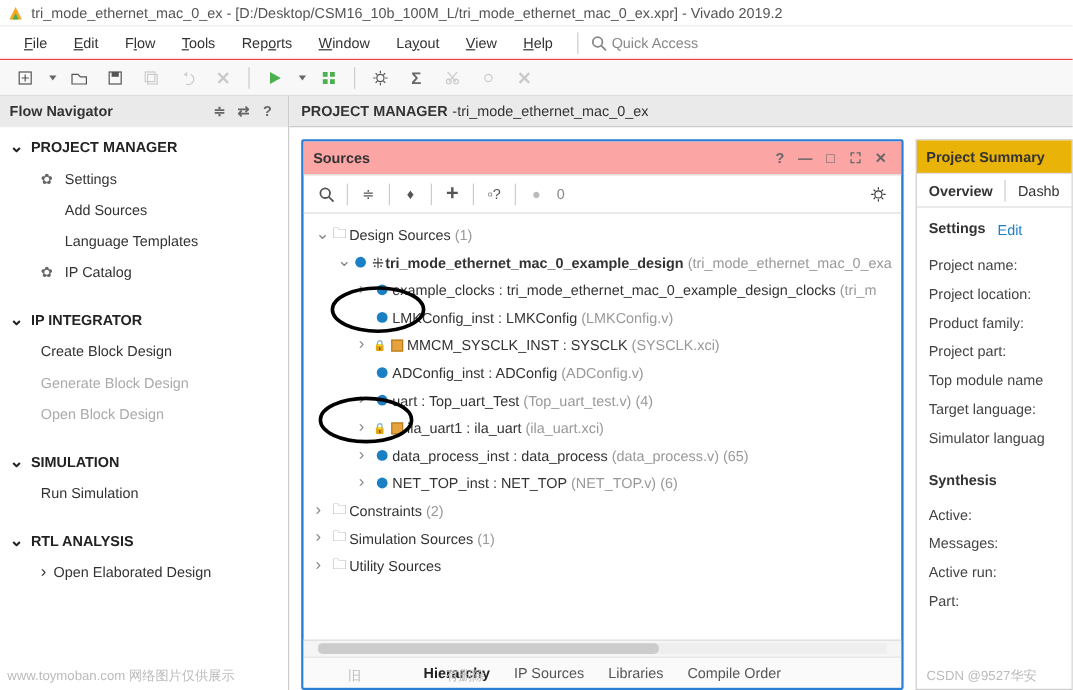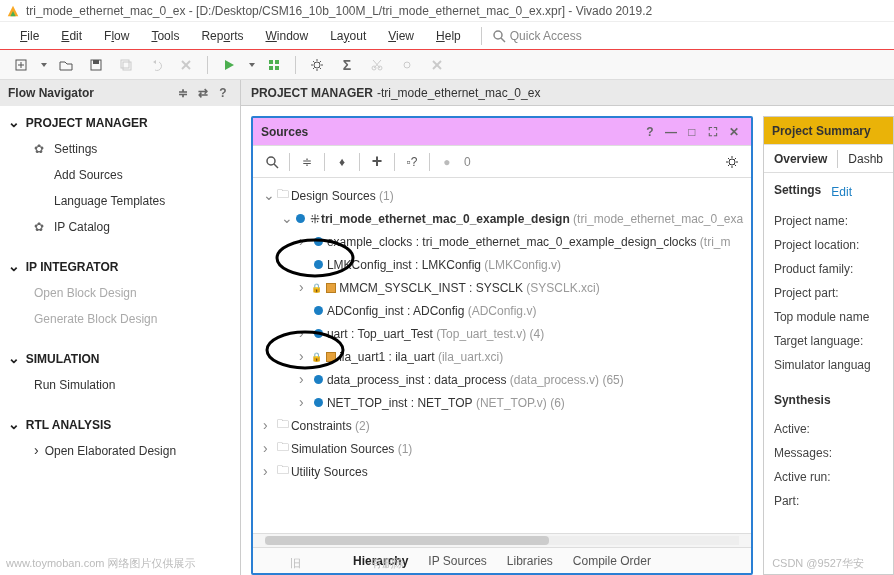--- a/index.html
+++ b/index.html
@@ -29,21 +29,21 @@
 .nav-section-title .chev { margin-right: 6px; }
 .nav-items { padding: 6px 0 6px 22px; }
 .nav-item { padding: 6px 4px; color: #333; cursor: pointer; display: flex; align-items: center; }
 .nav-item.disabled { color: #aaa; }
 .nav-item .icon { width: 14px; margin-right: 6px; color: #666; }
 .content-area { flex: 1; display: flex; flex-direction: column; }
 .pm-header { height: 26px; display: flex; align-items: center; padding: 0 10px; background: #eaeaea; border-bottom: 1px solid #ccc; }
 .pm-header b { margin-right: 4px; }
 .pm-body { flex: 1; display: flex; padding: 10px 0 0 10px; gap: 10px; }
 .sources-panel { width: 502px; border: 2px solid #2a7fd4; border-radius: 2px; display: flex; flex-direction: column; background: #fff; }
-.sp-header { height: 28px; display: flex; align-items: center; padding: 0 8px; font-weight: bold; background: #f0abfc; border-bottom: 1px solid #ddd; }
+.sp-header { height: 28px; display: flex; align-items: center; padding: 0 8px; font-weight: bold; background: #fca5a5; border-bottom: 1px solid #ddd; }
 .sp-header .spacer { flex: 1; }
 .sp-header .hbtn { width: 18px; height: 18px; display: flex; align-items: center; justify-content: center; color: #666; cursor: pointer; margin-left: 3px; }
 .sp-toolbar { height: 32px; display: flex; align-items: center; padding: 0 8px; gap: 6px; border-bottom: 1px solid #ddd; }
 .sp-tb-btn { width: 22px; height: 22px; display: flex; align-items: center; justify-content: center; color: #555; cursor: pointer; }
 .sp-tb-sep { width: 1px; height: 18px; background: #ccc; }
 .tree { flex: 1; overflow: auto; padding: 6px 4px; position: relative; }
 .tree-row { display: flex; align-items: center; height: 23px; white-space: nowrap; }
 .tr-indent { display: inline-block; }
 .tr-toggle { width: 12px; color: #888; cursor: pointer; font-size: 10px; }
 .tr-icon { width: 16px; display: flex; align-items: center; justify-content: center; }
@@ -222,25 +222,28 @@
               <span>IP Catalog</span>
             </div>
         </div>
       </div>
       <div class="nav-section">
         <div class="nav-section-title">
             <span class="chev chev-down"></span>
             <span>IP INTEGRATOR</span>
           </div>
         <div class="nav-items">
+          <div class="nav-item">
+              <span>Create Block Design</span>
+            </div>
+          <div class="nav-item disabled">
+              <span>Generate Block Design</span>
+            </div>
           <div class="nav-item disabled">
               <span>Open Block Design</span>
-            </div>
-          <div class="nav-item disabled">
-              <span>Generate Block Design</span>
             </div>
         </div>
       </div>
       <div class="nav-section">
         <div class="nav-section-title">
             <span class="chev chev-down"></span>
             <span>SIMULATION</span>
           </div>
         <div class="nav-items">
           <div class="nav-item">

